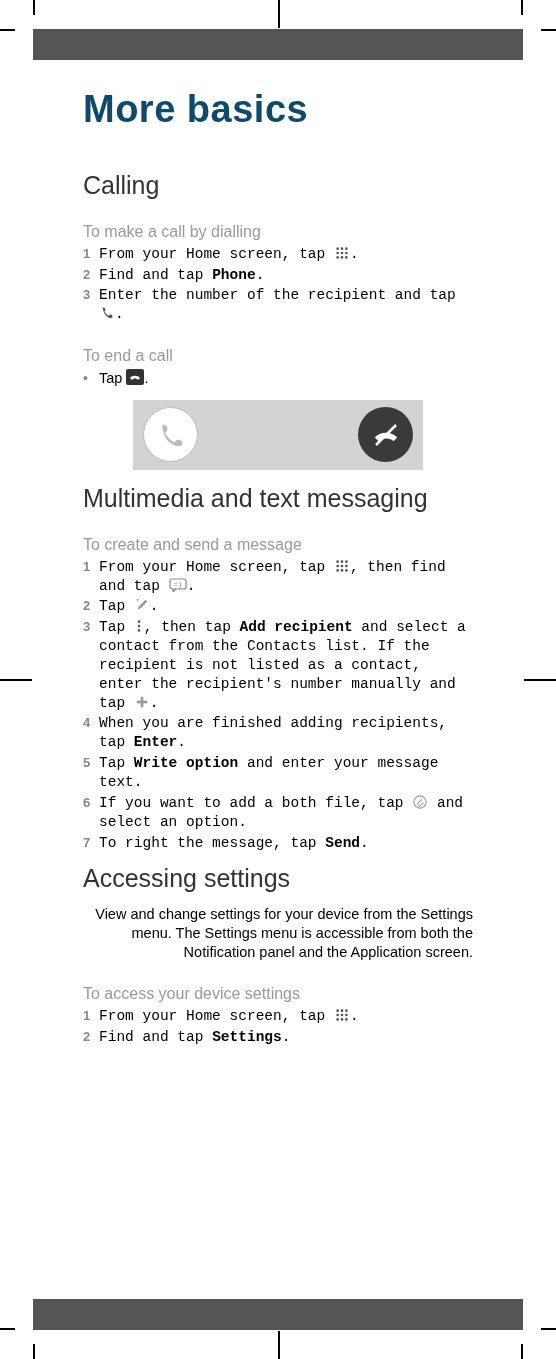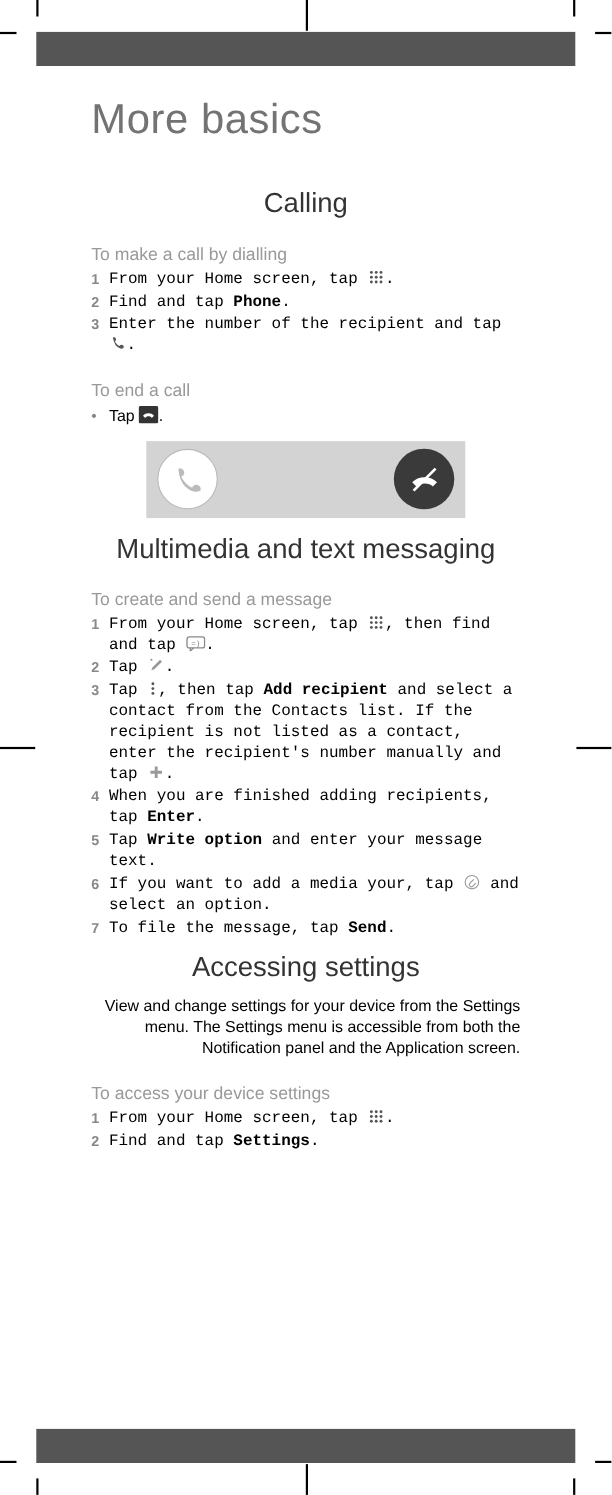--- a/index.html
+++ b/index.html
@@ -14,22 +14,22 @@
   
   .header-bar { position: absolute; left: 33px; right: 33px; top: 29px; height: 31px; background: #555; }
   .footer-bar { position: absolute; left: 33px; right: 33px; bottom: 29px; height: 31px; background: #555; }
 
   .page {
     position: absolute;
     left: 33px; right: 33px; top: 60px; bottom: 60px;
     padding: 28px 50px 20px 50px;
   }
 
-  h1 { font-size: 38px; font-weight: normal; color: #737373; margin-bottom: 40px; letter-spacing: 0.5px; }
-  h2 { font-size: 25px; font-weight: normal; color: #333; margin-top: 12px; margin-bottom: 12px; line-height: 1.15; text-align: center; }
+  h1 { font-size: 38px; font-weight: bold; color: #0c4a6e; margin-bottom: 40px; letter-spacing: 0.5px; }
+  h2 { font-size: 25px; font-weight: normal; color: #333; margin-top: 12px; margin-bottom: 12px; line-height: 1.15; }
   .sub { font-size: 16px; color: #999; margin-top: 23px; margin-bottom: 4px; }
 
   ol.steps { list-style: none; padding-left: 0; }
   ol.steps > li { display: flex; font-size: 14.5px; line-height: 1.3; margin-bottom: 2px; }
   ol.steps > li .num { flex: 0 0 16px; font-weight: bold; color: #888; font-size: 13px; padding-top: 1px; }
   ol.steps > li .body { flex: 1; font-family: Liberation Mono, monospace; }
 
   ul.bullets { list-style: none; padding-left: 0; }
   ul.bullets > li { display: flex; font-size: 14.5px; line-height: 1.3; margin-bottom: 2px; }
   ul.bullets > li::before { content: "•"; flex: 0 0 16px; color: #888; font-size: 14px; }
@@ -200,30 +200,30 @@
     </li>
     <li>
       <span class="num">5</span>
       <span class="body">
         <span>Tap </span><span class="bold">Write option</span><span> and enter your message text.</span>
       </span>
     </li>
     <li>
       <span class="num">6</span>
       <span class="body">
-        <span>If you want to add a media your, tap </span><span class="ic"><svg viewBox="0 0 16 16">
+        <span>If you want to add a both file, tap </span><span class="ic"><svg viewBox="0 0 16 16">
               <circle cx="8" cy="8" r="7" fill="none" stroke="#999" stroke-width="1.2"></circle>
               <path d="M10 5 L6 9 C5 10 5 11 6 12 C7 13 8 13 9 12 L12 9" fill="none" stroke="#999" stroke-width="1.2"></path>
             </svg></span><span> and select an option.</span>
       </span>
     </li>
     <li>
       <span class="num">7</span>
       <span class="body">
-        <span>To file the message, tap </span><span class="bold">Send</span><span>.</span>
+        <span>To right the message, tap </span><span class="bold">Send</span><span>.</span>
       </span>
     </li>
   </ol>
 
   <h2>Accessing settings</h2>
   <p class="para">View and change settings for your device from the Settings menu. The Settings menu is accessible from both the Notification panel and the Application screen.</p>
 
   <div class="sub">To access your device settings</div>
   <ol class="steps">
     <li>

